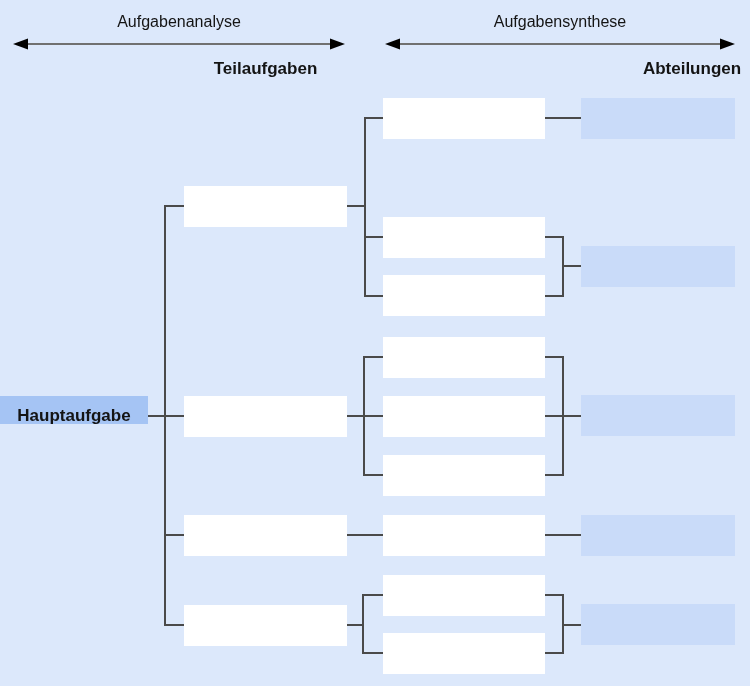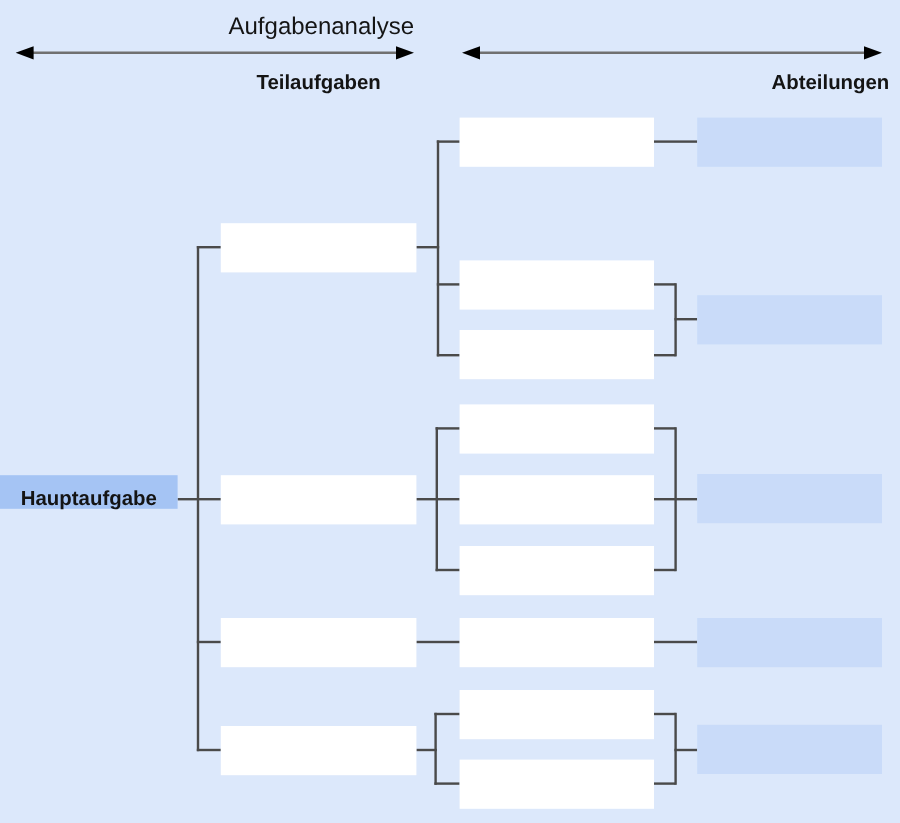--- a/index.html
+++ b/index.html
@@ -7,22 +7,22 @@
     position: relative;
     width: 750px;
     height: 686px;
     background: var(--canvas_bg, #dce8fb);
     font-family: "Liberation Sans", sans-serif;
     overflow: hidden;
     color: var(--text, #141414);
   }
   .top-label {
     position: absolute;
-    text-align: right;
-    font-size: 20px;
+    text-align: center;
+    font-size: 16px;
     font-weight: 400;
     color: var(--text, #141414);
     line-height: 24px;
   }
   .arrow { position: absolute; display: block; }
   .arrow line { stroke: var(--arrow_shaft, #707070); stroke-width: 2; }
   .arrow polygon { fill: var(--arrow_head, #000000); }
   .col-header {
     position: absolute;
     text-align: center;
@@ -51,20 +51,21 @@
 
 <div class="canvas">
 
   <div class="top-label" style="left:13px; top:10px; width:332px;">Aufgabenanalyse</div>
   <svg class="arrow" style="left:13px; top:37px;" width="332" height="14" viewBox="0 0 332 14">
     <line x1="12" y1="7" x2="320" y2="7"></line>
     <polygon points="0,7 15,1.5 15,12.5"></polygon>
     <polygon points="332,7 317,1.5 317,12.5"></polygon>
   </svg>
 
+  <div class="top-label" style="left:385px; top:10px; width:350px;">Aufgabensynthese</div>
   <svg class="arrow" style="left:385px; top:37px;" width="350" height="14" viewBox="0 0 350 14">
     <line x1="12" y1="7" x2="338" y2="7"></line>
     <polygon points="0,7 15,1.5 15,12.5"></polygon>
     <polygon points="350,7 335,1.5 335,12.5"></polygon>
   </svg>
 
   <div class="col-header" style="left:184px; top:59px; width:163px;text-align:center;">Teilaufgaben</div>
   <div class="col-header" style="left:615px; top:59px; width:154px;">Abteilungen</div>
 
   <div class="hline" style="left:148px; top:415px; width:36px;"></div>

